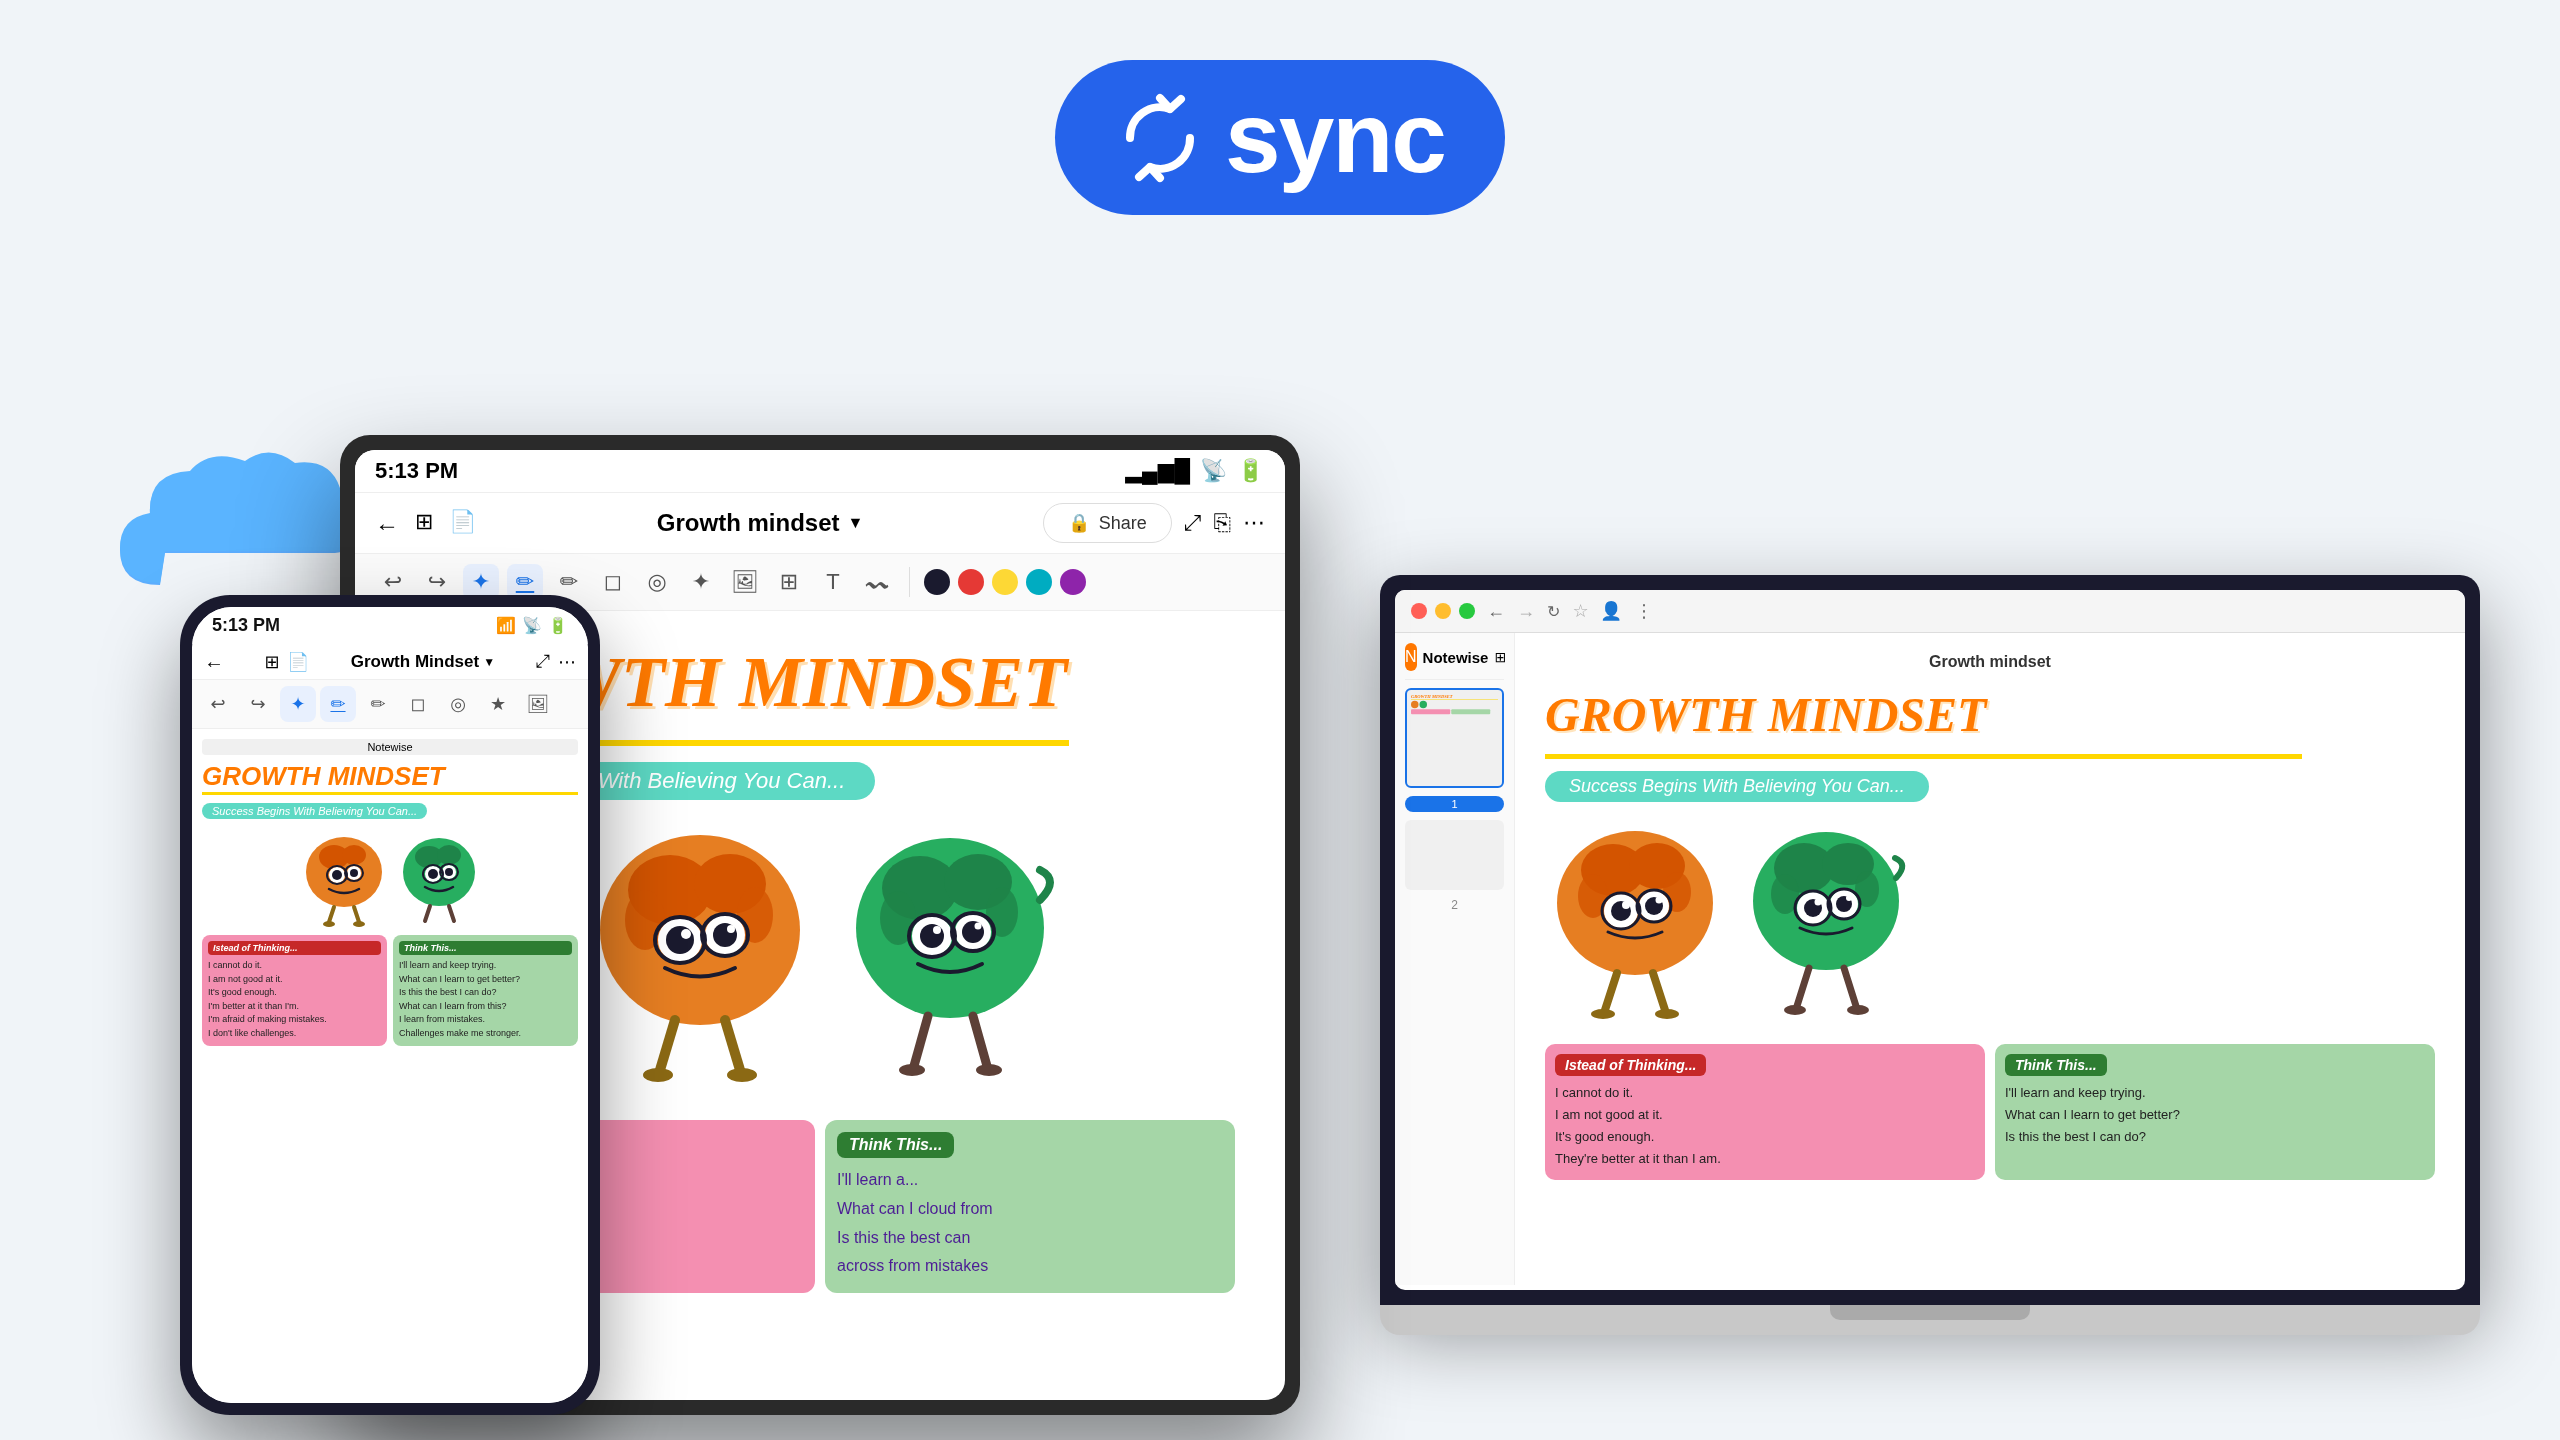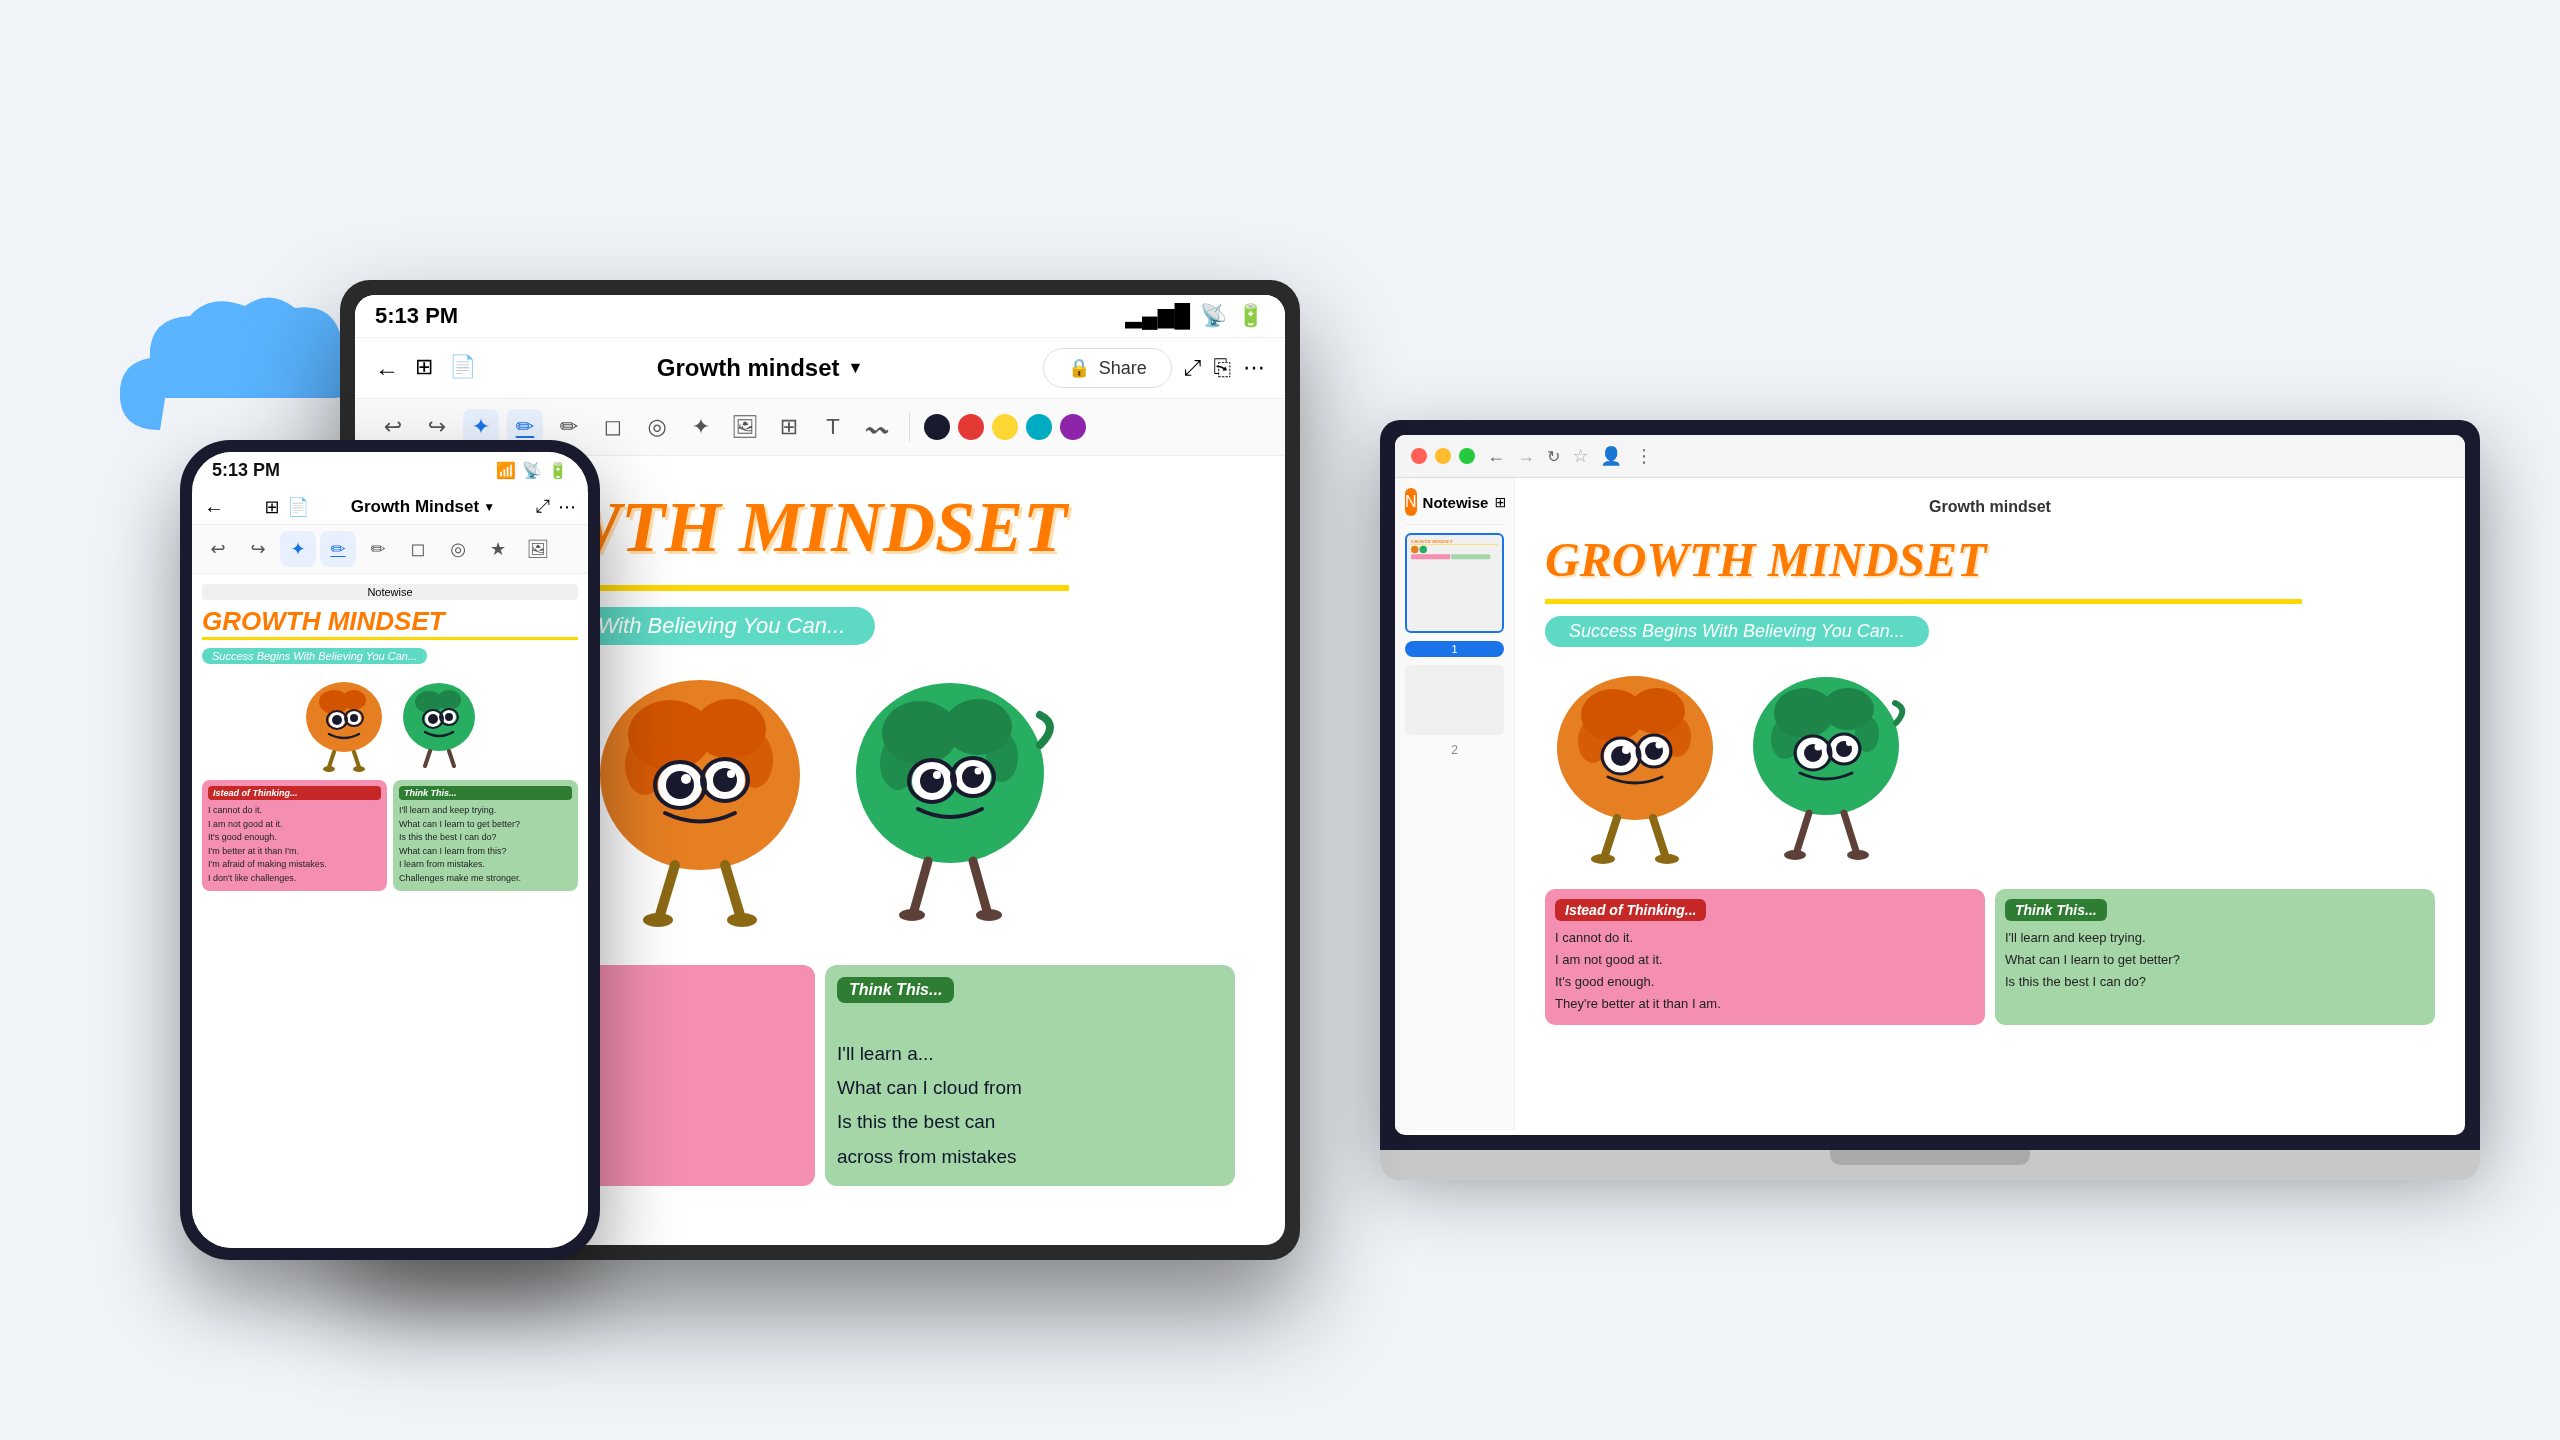--- a/index.html
+++ b/index.html
@@ -303,20 +303,29 @@
       align-items: center;
       gap: 8px;
       color: #333;
     }
   </style>
 </head>
 <body>
 
 <div class="header">
   <div class="header-text">
+    <div class="sync-badge">
+      <svg class="sync-icon" viewBox="0 0 90 90" fill="none">
+        <path d="M15 45 A30 30 0 0 1 55 16" stroke="white" stroke-width="8" stroke-linecap="round" fill="none"></path>
+        <path d="M55 16 L45 5 M55 16 L66 6" stroke="white" stroke-width="8" stroke-linecap="round"></path>
+        <path d="M75 45 A30 30 0 0 1 35 74" stroke="white" stroke-width="8" stroke-linecap="round" fill="none"></path>
+        <path d="M35 74 L45 85 M35 74 L24 84" stroke="white" stroke-width="8" stroke-linecap="round"></path>
+      </svg>
+      <span>sync</span>
+    </div>
   </div>
 </div>
 
 <div class="devices-container">
 
   <div class="cloud-wrapper">
     <svg class="cloud-svg" viewBox="0 0 280 200" fill="none">
       <path d="M60 150 Q20 150 20 115 Q20 85 50 80 Q48 40 90 38 Q110 15 145 28 Q170 10 195 30 Q230 25 240 55 Q265 58 265 85 Q265 115 235 118 L65 118 Z" fill="#4da6ff" opacity="0.9"></path>
       <path d="M60 148 Q20 148 20 113 Q20 83 50 78 Q48 38 90 36 Q110 13 145 26 Q170 8 195 28 Q230 23 240 53 Q265 56 265 83 Q265 113 235 116 L65 116 Z" fill="#5ab4ff"></path>
     </svg>
@@ -543,21 +552,21 @@
           </svg>
         </div>
         
         <div style="display:flex;gap:10px;">
           <div style="background:#f48fb1;border-radius:12px;padding:12px;flex:1;">
             <div style="background:#c62828;color:white;font-size:16px;font-weight:700;border-radius:8px;padding:4px 12px;margin-bottom:8px;font-style:italic;display:inline-block;">Istead of Thinking...</div>
             <div style="font-size:15px;color:#222;line-height:1.8;">I cannot do it.<br>I am not good at it.</div>
           </div>
           <div style="background:#a5d6a7;border-radius:12px;padding:12px;flex:1;">
             <div style="background:#2e7d32;color:white;font-size:16px;font-weight:700;border-radius:8px;padding:4px 12px;margin-bottom:8px;font-style:italic;display:inline-block;">Think This...</div>
-            <div style="font-size:19px;color:#0f172a;line-height:1.8;margin-top:26px;">
+            <div style="font-size:16px;color:#4c1d95;line-height:1.8;">
               I'll learn a...<br>
               <span>What can I cloud from</span><br>
               <span>Is this the best can</span><br>
               <span>across from mistakes</span>
             </div>
           </div>
         </div>
       </div>
     </div>
   </div>

